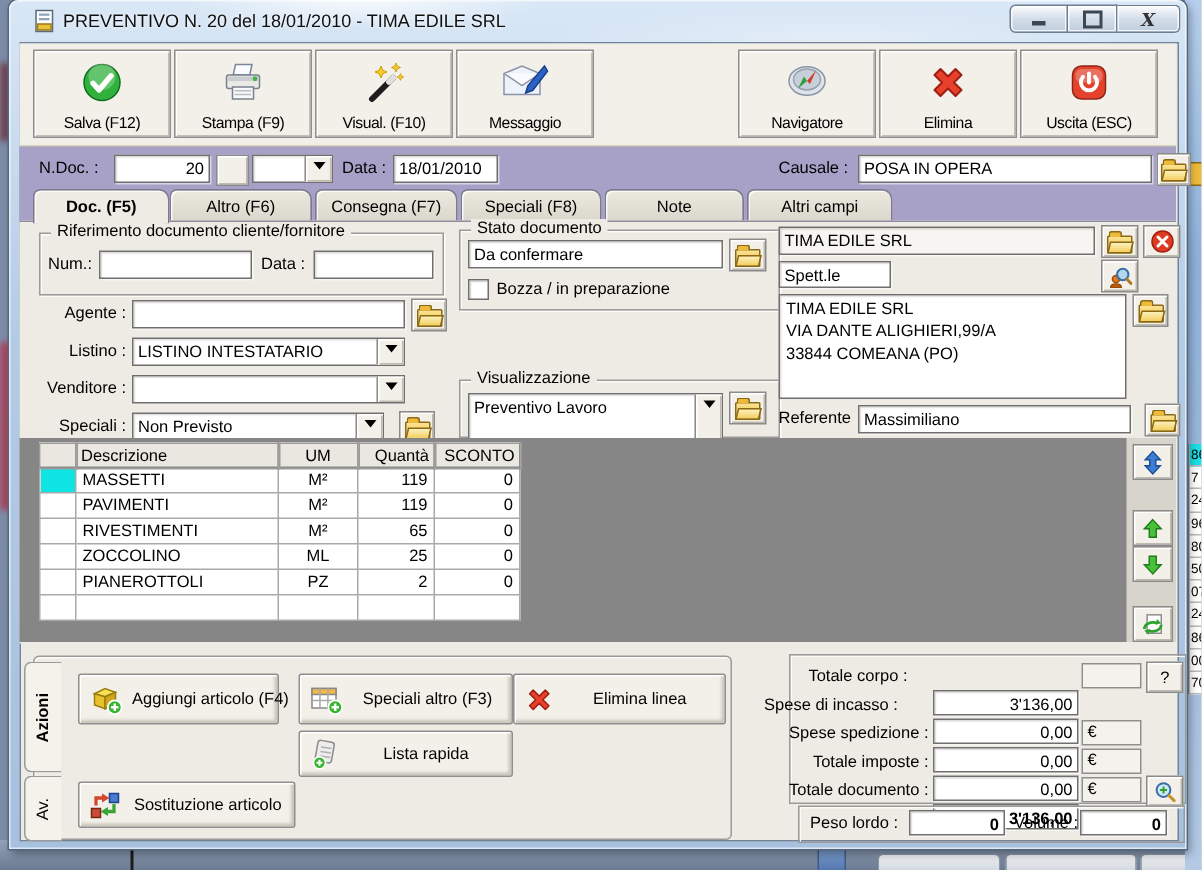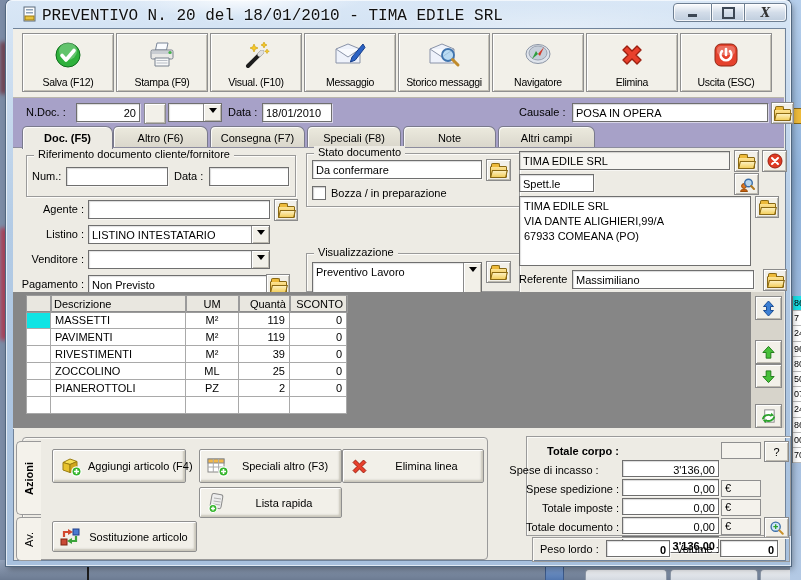--- a/index.html
+++ b/index.html
@@ -26,22 +26,22 @@
   .red-blur-2{position:absolute;left:0;top:228px;width:8px;height:112px;background:#b5314a;filter:blur(2px);opacity:.8;}
 
   
   .win{position:absolute;left:6px;top:0;width:785px;height:566px;border-radius:6px 6px 0 0;
     background:linear-gradient(#d9e7f6,#b3cbe5 40%,#a7c0dd);
     box-shadow:inset 0 0 0 1px rgba(255,255,255,.65), 0 0 0 1px #51677f, 2px 3px 6px rgba(0,0,0,.35);}
   .titlebar{position:absolute;left:0;top:0;width:100%;height:28px;overflow:hidden;border-radius:6px 6px 0 0;}
   .titlebar .sheen{position:absolute;inset:0;
     background:radial-gradient(120px 18px at 30% 0,rgba(255,255,255,.8),rgba(255,255,255,0)),
                radial-gradient(200px 24px at 70% 100%,rgba(255,255,255,.35),rgba(255,255,255,0));}
-  .title-text{position:absolute;left:36px;top:7px;font-size:16px;color:#101010;white-space:nowrap;
-    text-shadow:0 0 3px rgba(255,255,255,.9);font-family:Liberation Mono, monospace;}
+  .title-text{position:absolute;left:36px;top:7px;font-size:12px;color:#101010;white-space:nowrap;
+    text-shadow:0 0 3px rgba(255,255,255,.9);}
   .doc-ico{position:absolute;left:16px;top:6px;}
   .winctl{position:absolute;top:3px;left:667px;display:flex;}
   .winbtn{height:17px;border:1px solid #6e7f92;background:linear-gradient(#fdfdfe,#d3dde9 50%,#bfcddd);
     display:flex;align-items:center;justify-content:center;box-shadow:inset 0 0 0 1px rgba(255,255,255,.8);}
   .winbtn.min{width:37px;border-radius:4px 0 0 4px;}
   .winbtn.max{width:32px;border-left:none;}
   .winbtn.cls{width:41px;border-left:none;border-radius:0 4px 4px 0;font-family:"DejaVu Serif",serif;
     font-style:italic;font-weight:bold;font-size:12px;color:#333;}
   .glyph-min{width:9px;height:3px;background:#3c4754;margin-top:6px;}
   .glyph-max{width:9px;height:8px;border:2px solid #3c4754;}
@@ -228,31 +228,20 @@
       <div class="tbtn" style="left:291px;">
         <span class="ic">
           <svg width="34" height="30" viewBox="0 0 34 30">
               <path d="M3 9l12-5 12 5v14H3z" fill="#eef2fb" stroke="#8a93a8"></path>
               <path d="M3 9l12 8 12-8" fill="#f8fafe" stroke="#8a93a8"></path>
               <path d="M30 4L19 17l-1.6 5 4.8-1.8L32 7.5z" fill="#2b62c4" stroke="#173f8a"></path>
             </svg>
         </span>
           <span class="lbl">Messaggio</span>
       </div>
-      <div class="tbtn" style="left:385px;">
-        <span class="ic">
-          <svg width="34" height="30" viewBox="0 0 34 30">
-              <path d="M3 9l12-5 12 5v14H3z" fill="#eef2fb" stroke="#8a93a8"></path>
-              <path d="M3 9l12 8 12-8" fill="#f8fafe" stroke="#8a93a8"></path>
-              <circle cx="21" cy="15" r="6" fill="rgba(165,210,240,.75)" stroke="#3f74ae" stroke-width="1.8"></circle>
-              <line x1="25.5" y1="19.5" x2="31" y2="25" stroke="#c08a2a" stroke-width="3" stroke-linecap="round"></line>
-            </svg>
-        </span>
-          <span class="lbl">Storico messaggi</span>
-      </div>
       <div class="tbtn" style="left:479px;">
         <span class="ic">
           <svg width="32" height="28" viewBox="0 0 32 28">
               <ellipse cx="16" cy="13" rx="12" ry="9.5" fill="#dfe4ec" stroke="#8b94a4"></ellipse>
               <ellipse cx="16" cy="12" rx="9" ry="7" fill="#c7cfda" stroke="#9aa2b0"></ellipse>
               <path d="M10 18l6-5-2-3z" fill="#2f9e3f"></path>
               <path d="M22 6l-6 7 2 2z" fill="#d23a2a"></path>
             </svg>
         </span>
           <span class="lbl">Navigatore</span>
@@ -340,22 +329,22 @@
     </div>
 
     <span class="flabel" style="left:8px;top:253px;width:70px;text-align:right;">Venditore :</span>
     <div class="combo" style="left:82px;top:250px;width:182px;height:19px;">
       <span class="val"></span>
         <span class="dd">
           <span class="caret"></span>
         </span>
     </div>
 
-    <span class="flabel" style="left:2px;top:278px;width:76px;text-align:right;">Pagamento :</span>
-    <div class="combo" style="left:82px;top:275px;width:198px;height:19px;gap:30px;">
+    <span class="flabel" style="left:2px;top:278px;width:76px;text-align:right;">Speciali :</span>
+    <div class="combo" style="left:82px;top:275px;width:168px;height:19px;gap:30px;">
       <span class="val">Non Previsto</span>
         <span class="dd">
           <span class="caret"></span>
         </span>
     </div>
     <div class="sbtn" style="left:260px;top:274px;width:22px;height:20px;">
         <span class="ficon"></span>
       </div>
 
     <div class="group" style="left:300px;top:153px;width:212px;height:52px;">
@@ -396,21 +385,21 @@
       <svg width="17" height="15" viewBox="0 0 17 15">
           <circle cx="6" cy="9" r="2.4" fill="#e07820" stroke="#9a4d08"></circle>
           <path d="M2.5 14.5c0-3 7-3 7 0z" fill="#c86010" stroke="#9a4d08"></path>
           <circle cx="10.5" cy="6" r="3.8" fill="rgba(160,205,240,.75)" stroke="#3a6ea8" stroke-width="1.4"></circle>
           <line x1="13.2" y1="9" x2="16" y2="12" stroke="#b07820" stroke-width="2" stroke-linecap="round"></line>
         </svg>
     </div>
     <div class="addr" style="left:513px;top:196px;width:232px;height:70px;">
       <div>TIMA EDILE SRL</div>
       <div>VIA DANTE ALIGHIERI,99/A</div>
-      <div>67933 COMEANA (PO)</div>
+      <div>33844 COMEANA (PO)</div>
     </div>
     <div class="sbtn" style="left:749px;top:196px;width:22px;height:20px;">
         <span class="ficon"></span>
       </div>
     <span class="flabel" style="left:513px;top:273px;">Referente</span>
     <div class="field" style="left:566px;top:270px;width:182px;height:19px;">Massimiliano</div>
     <div class="sbtn" style="left:757px;top:269px;width:22px;height:20px;">
         <span class="ficon"></span>
       </div>
 
@@ -436,21 +425,21 @@
         <td class="selcell"></td>
         <td class="cdesc">PAVIMENTI</td>
             <td class="cum">M²</td>
         <td class="cqty">119</td>
             <td class="csc">0</td>
       </tr>
       <tr>
         <td class="selcell"></td>
         <td class="cdesc">RIVESTIMENTI</td>
             <td class="cum">M²</td>
-        <td class="cqty">39</td>
+        <td class="cqty">65</td>
             <td class="csc">0</td>
       </tr>
       <tr>
         <td class="selcell"></td>
         <td class="cdesc">ZOCCOLINO</td>
             <td class="cum">ML</td>
         <td class="cqty">25</td>
             <td class="csc">0</td>
       </tr>
       <tr>
@@ -553,21 +542,21 @@
             <path d="M17 9v5h-6" fill="none" stroke="#3aa33a" stroke-width="2.2"></path>
             <path d="M13 11l-5 3 5 3z" fill="#3aa33a"></path>
             <rect x="2" y="12" width="6" height="6" fill="#c94a35" stroke="#7e2413"></rect>
             <rect x="14" y="2" width="6" height="6" fill="#4a7ad0" stroke="#1f3f8a"></rect>
           </svg>
       </span>
         <span class="t">Sostituzione articolo</span>
     </div>
 
     <div class="totbox"></div>
-    <span class="tlabel" style="left:517px;top:445px;font-weight:bold;">Totale corpo :</span>
+    <span class="tlabel" style="left:503px;top:445px;">Totale corpo :</span>
     <div class="field rt tfield" style="top:442px;">3'136,00</div>
     <div class="eurbox" style="top:442px;"></div>
     <div class="sbtn qbtn" style="left:758px;top:441px;width:23px;height:19px;">
         <span>?</span>
       </div>
 
     <span class="tlabel" style="left:500px;top:464px;text-align:center;">Spese di incasso :</span>
     <div class="field rt tfield" style="top:461px;">0,00</div>
 
     <span class="tlabel" style="left:517px;top:483px;">Spese spedizione :</span>

